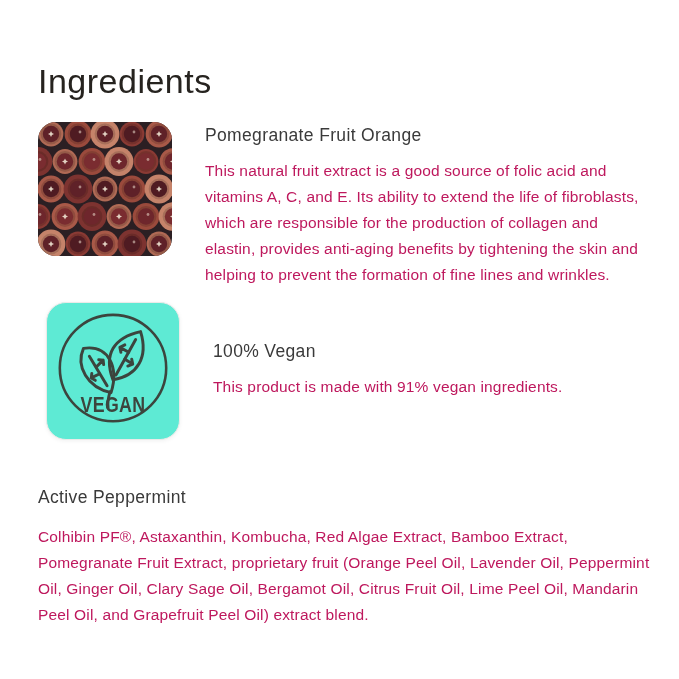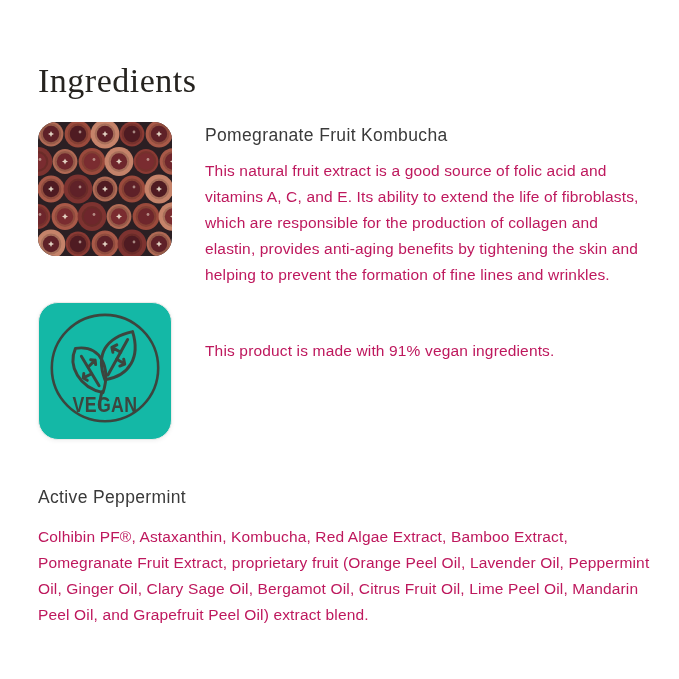--- a/index.html
+++ b/index.html
@@ -13,21 +13,21 @@
     overflow: hidden;
     font-family: "Liberation Sans", sans-serif;
     -webkit-font-smoothing: antialiased;
   }
   .wrap {
     box-sizing: border-box;
     width: 679px;
     padding: 62px 29px 0 38px;
   }
   h1.page-title {
-    font-family: Liberation Serif, serif;
+    font-family: Liberation Sans, sans-serif;
     font-weight: 400;
     font-size: 34px;
     line-height: 38px;
     letter-spacing: 0.5px;
     color: #26231f;
     margin: 0 0 22px 0;
   }
   .row {
     display: flex;
     align-items: flex-start;
@@ -47,21 +47,22 @@
     box-sizing: border-box;
     width: 134px;
     height: 138px;
     border: 1px solid #ebebe9;
     border-radius: 20px;
     box-shadow: 0 1px 4px rgba(0,0,0,0.06);
     display: flex;
     align-items: center;
     justify-content: center;
     color: #3c453e;
-    background: #14b8a6;
+    background: #5eead4;
+    margin-left: 8px;
   }
   .col { width: 448px; }
   .row-2 .col { padding-top: 36px; }
   .col h2, .active h2 {
     font-weight: 400;
     font-size: 17.5px;
     line-height: 22px;
     letter-spacing: 0.02em;
     color: #3a3a3a;
     margin: 2px 0 12px 0;
@@ -222,21 +223,21 @@
             <circle cx="121" cy="122" r="8.2" fill="#5f2128"></circle>
             <path d="M121,119 L122,121 L124,122 L122,123 L121,125 L120,123 L118,122 L120,121 Z" fill="#ecdfce" opacity="0.92"></path>
             <circle cx="148" cy="122" r="13.4" fill="#9a4a3c"></circle>
             <circle cx="148" cy="122" r="10.4" fill="#00000026"></circle>
             <circle cx="148" cy="122" r="8.2" fill="#4f1b22"></circle>
             <circle cx="150" cy="120" r="1.4" fill="#ecdfce" opacity="0.55"></circle>
           </g>
       </svg>
     </div>
     <div class="col">
-      <h2>Pomegranate Fruit Kombucha</h2>
+      <h2>Pomegranate Fruit Orange</h2>
       <p>This natural fruit extract is a good source of folic acid and vitamins A, C, and E. Its ability to extend the life of fibroblasts, which are responsible for the production of collagen and elastin, provides anti-aging benefits by tightening the skin and helping to prevent the formation of fine lines and wrinkles.</p>
     </div>
   </div>
 
   <div class="row row-2">
     <div class="vegan-card">
       <svg width="134" height="134" viewBox="0 0 134 134" xmlns="http://www.w3.org/2000/svg">
         <circle class="circle-line" cx="67" cy="64" r="54"></circle>
 
         <path class="leaves-line" d="M37,44 C63,40 73,64 65,89 C41,84 29,62 37,44 Z"></path>
@@ -249,20 +250,21 @@
         <path class="leaves-line" d="M83,48 L74,43 M74,43 L79,40.5 M74,43 L75,48" stroke-width="2.2"></path>
         <path class="leaves-line" d="M79,55 L87,60 M87,60 L82,62 M87,60 L86,55" stroke-width="2.2"></path>
 
         <path class="leaves-line" d="M64,88 C62,95 61,99 62,104" stroke-width="2.6"></path>
         <g transform="translate(67 0) scale(0.82 1) translate(-67 0)">
           <text class="vegan-word" x="67" y="109" font-size="22" letter-spacing="0.5" text-anchor="middle">VEGAN</text>
         </g>
       </svg>
     </div>
     <div class="col">
+      <h2>100% Vegan</h2>
       <p>This product is made with 91% vegan ingredients.</p>
     </div>
   </div>
 
   <div class="active">
     <h2>Active Peppermint</h2>
     <p>Colhibin PF®, Astaxanthin, Kombucha, Red Algae Extract, Bamboo Extract, Pomegranate Fruit Extract, proprietary fruit (Orange Peel Oil, Lavender Oil, Peppermint Oil, Ginger Oil, Clary Sage Oil, Bergamot Oil, Citrus Fruit Oil, Lime Peel Oil, Mandarin Peel Oil, and Grapefruit Peel Oil) extract blend.</p>
   </div>
 
 </div>

